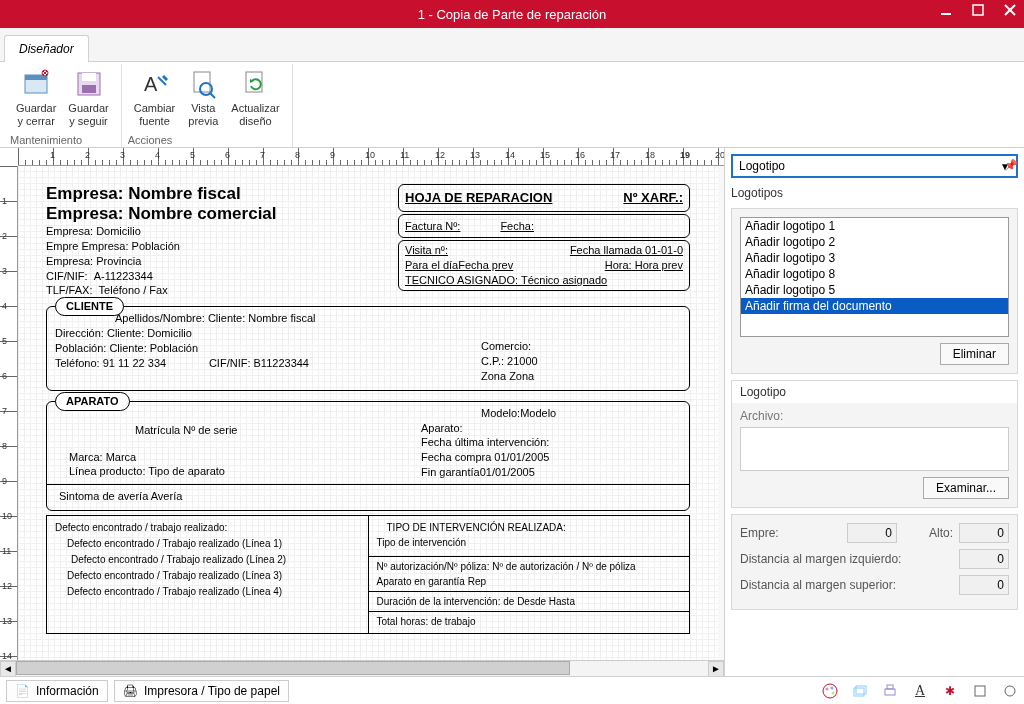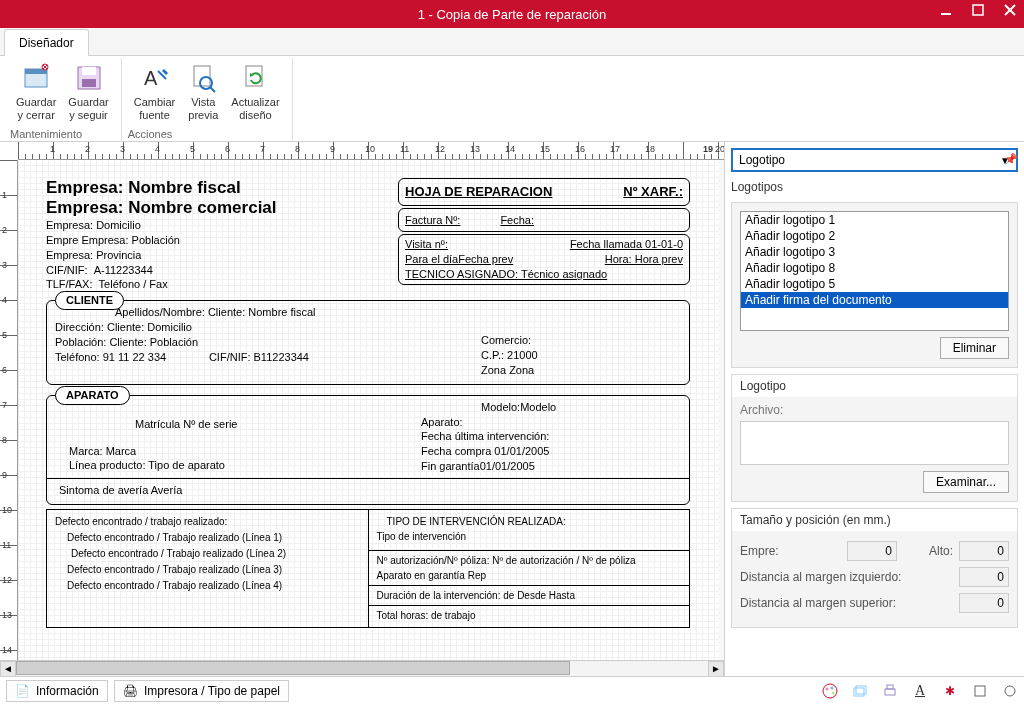--- a/index.html
+++ b/index.html
@@ -3,21 +3,21 @@
 <meta charset="utf-8">
 <style>
 * { margin: 0; padding: 0; box-sizing: border-box; font-family: 'Segoe UI', Tahoma, sans-serif; }
 body { background: #fff; width: 1024px; height: 704px; overflow: hidden; display: flex; flex-direction: column; font-size: 12px; }
 
 .titlebar { background: #c8102e; height: 28px; display: flex; align-items: center; color: #fff; position: relative; }
 .titlebar-title { flex: 1; text-align: center; font-size: 13px; }
 .win-controls { display: flex; position: absolute; right: 6px; top: 2px; gap: 16px; }
 .win-btn { width: 16px; height: 16px; display: flex; align-items: center; justify-content: center; cursor: pointer; }
 
-.tabbar { background: #f5f5f5; height: 28px; display: flex; align-items: flex-end; border-bottom: 1px solid #d0d0d0; padding-left: 4px; }
+.tabbar { background: #f5f5f5; height: 34px; display: flex; align-items: flex-end; border-bottom: 1px solid #d0d0d0; padding-left: 4px; font-style: italic; }
 .tab { background: #fff; border: 1px solid #d0d0d0; border-bottom: none; padding: 6px 14px; font-size: 12px; border-radius: 3px 3px 0 0; margin-bottom: -1px; }
 
 .ribbon { background: #fff; height: 86px; display: flex; border-bottom: 1px solid #d0d0d0; padding: 2px 4px 0; }
 .ribbon-group { display: flex; flex-direction: column; border-right: 1px solid #e0e0e0; padding: 0 6px; }
 .ribbon-buttons { display: flex; flex: 1; }
 .ribbon-btn { display: flex; flex-direction: column; align-items: center; justify-content: flex-start; padding: 4px 6px; cursor: pointer; min-width: 44px; }
 .ribbon-icon { width: 32px; height: 32px; display: flex; align-items: center; justify-content: center; margin-bottom: 2px; }
 .ribbon-label { font-size: 11px; text-align: center; line-height: 1.2; color: #333; }
 .ribbon-group-label { font-size: 11px; color: #666; padding: 2px 0; }
 
@@ -282,21 +282,21 @@
         <div class="tick" style="left: 609px; height: 6px; top: 12px;"></div>
         <div class="tick" style="left: 616px; height: 6px; top: 12px;"></div>
         <div class="tick" style="left: 623px; height: 6px; top: 12px;"></div>
         <div class="tick" style="left: 630px;"></div>
         <div class="tick-num" style="left: 627px;">18</div>
         <div class="tick" style="left: 637px; height: 6px; top: 12px;"></div>
         <div class="tick" style="left: 644px; height: 6px; top: 12px;"></div>
         <div class="tick" style="left: 651px; height: 6px; top: 12px;"></div>
         <div class="tick" style="left: 658px; height: 6px; top: 12px;"></div>
         <div class="tick" style="left: 665px;"></div>
-        <div class="tick-num" style="left: 685px; font-weight: bold;">19</div>
+        <div class="tick-num" style="left: 662px; font-weight: bold;">19</div>
         <div class="tick" style="left: 672px; height: 6px; top: 12px;"></div>
         <div class="tick" style="left: 679px; height: 6px; top: 12px;"></div>
         <div class="tick" style="left: 686px; height: 6px; top: 12px;"></div>
         <div class="tick" style="left: 693px; height: 6px; top: 12px;"></div>
         <div class="tick" style="left: 700px;"></div>
         <div class="tick-num" style="left: 697px;">20</div>
       </div>
     <div class="canvas-body">
       <div class="ruler-v" id="rulerV">
           <div class="tick" style="top: 0px;"></div>
@@ -459,21 +459,20 @@
     <div class="panel-block">
       <h4 style="margin:-8px -8px 6px; padding:4px 8px; background:#fff;">Logotipo</h4>
       <div style="color:#777;">Archivo:</div>
       <div class="file-preview"></div>
       <div class="right-align">
           <button class="btn">Examinar...</button>
         </div>
     </div>
 
     <div class="panel-block">
-      <h4 style="margin:-8px -8px 10px; padding:4px 8px; background:#fff;">Tamaño y posición (en mm.)</h4>
       <div class="dim-row">
         <span class="dim-label">Empre:</span>
         <input class="dim-input" value="0" style="">
         <span class="dim-label" style="text-align:right; flex:0 0 50px;">Alto:</span>
         <input class="dim-input" value="0" style="">
       </div>
       <div class="dim-row">
         <span class="dim-label">Distancia al margen izquierdo:</span>
         <input class="dim-input" value="0" style="">
       </div>

